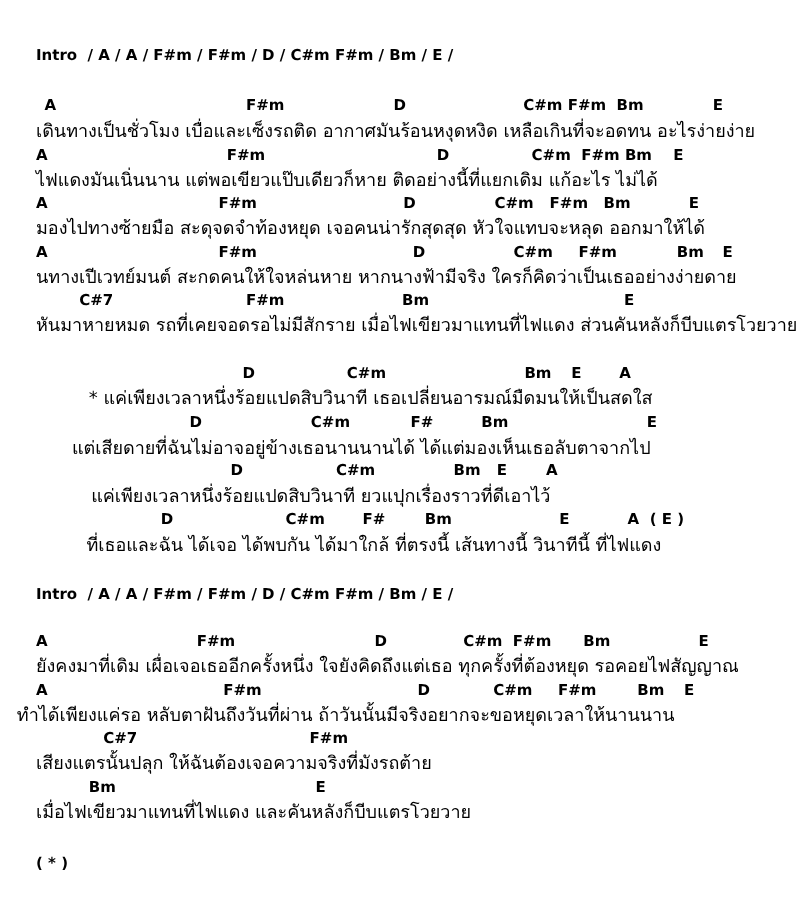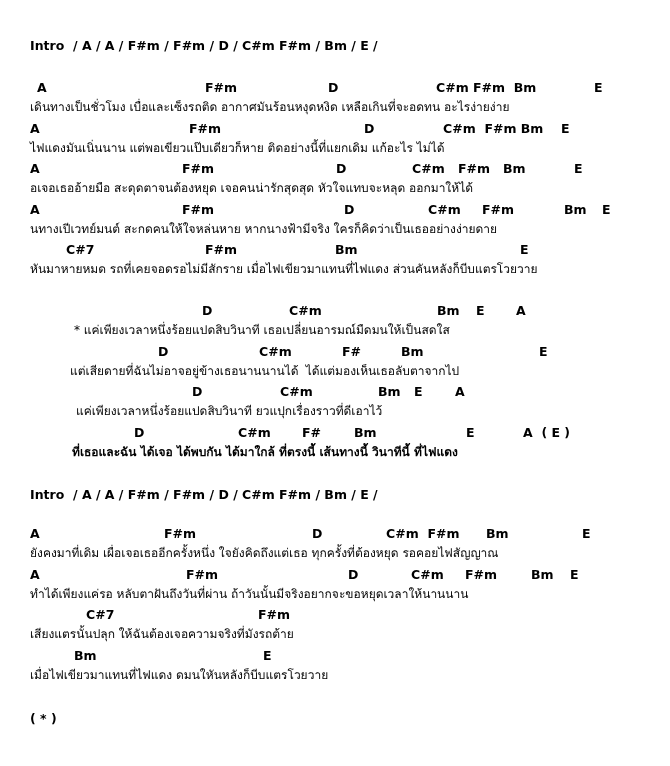--- a/index.html
+++ b/index.html
@@ -1,59 +1,59 @@
 <!DOCTYPE html>
 <html><head>
 <meta charset="utf-8">
 <style>
   html, body { margin:0; padding:0; background:#ffffff; }
   body { width:670px; height:766px; position:relative; overflow:hidden;
          font-family:"DejaVu Sans", "Liberation Sans", sans-serif; color:#000; }
   .line { position:absolute; white-space:pre; }
   .chordline { font-weight:bold; font-size:12.5px; height:16px; }
   .chord { position:absolute; top:0; font-weight:bold; font-size:12.5px; white-space:pre; }
-  .lyric { font-size:12px; }
+  .lyric { font-size:15px; }
   .section { font-weight:bold; font-size:12.5px; }
 </style>
 </head>
 <body>
 
 <div>
   <div class="line section" style="left:30px;top:38px;">Intro  / A / A / F#m / F#m / D / C#m F#m / Bm / E /</div>
 
   <div id="verse1">
       <div class="line chordline" style="left: 0px; top: 80px; width: 670px;"><span class="chord" style="left: 37px;">A</span><span class="chord" style="left: 205px;">F#m</span><span class="chord" style="left: 328px;">D</span><span class="chord" style="left: 436px;">C#m F#m  Bm</span><span class="chord" style="left: 594px;">E</span></div>
       <div class="line lyric" style="left: 30px; top: 97px;">เดินทางเป็นชั่วโมง เบื่อและเซ็งรถติด อากาศมันร้อนหงุดหงิด เหลือเกินที่จะอดทน อะไรง่ายง่าย</div>
       <div class="line chordline" style="left: 0px; top: 120.5px; width: 670px;"><span class="chord" style="left: 30px;">A</span><span class="chord" style="left: 189px;">F#m</span><span class="chord" style="left: 364px;">D</span><span class="chord" style="left: 443px;">C#m  F#m Bm</span><span class="chord" style="left: 561px;">E</span></div>
       <div class="line lyric" style="left: 30px; top: 137.5px;">ไฟแดงมันเนิ่นนาน แต่พอเขียวแป๊บเดียวก็หาย ติดอย่างนี้ที่แยกเดิม แก้อะไร ไม่ได้</div>
       <div class="line chordline" style="left: 0px; top: 161px; width: 670px;"><span class="chord" style="left: 30px;">A</span><span class="chord" style="left: 182px;">F#m</span><span class="chord" style="left: 336px;">D</span><span class="chord" style="left: 412px;">C#m</span><span class="chord" style="left: 458px;">F#m</span><span class="chord" style="left: 503px;">Bm</span><span class="chord" style="left: 574px;">E</span></div>
-      <div class="line lyric" style="left: 30px; top: 178px;">อเจอเธออ้ายมือ สะดุดตาจนต้องหยุด เจอคนน่ารักสุดสุด หัวใจแทบจะหลุด ออกมาให้ได้</div>
+      <div class="line lyric" style="left: 30px; top: 178px;">มองไปทางซ้ายมือ สะดุจดจำท้องหยุด เจอคนน่ารักสุดสุด หัวใจแทบจะหลุด ออกมาให้ได้</div>
       <div class="line chordline" style="left: 0px; top: 201.5px; width: 670px;"><span class="chord" style="left: 30px;">A</span><span class="chord" style="left: 182px;">F#m</span><span class="chord" style="left: 344px;">D</span><span class="chord" style="left: 428px;">C#m</span><span class="chord" style="left: 482px;">F#m</span><span class="chord" style="left: 564px;">Bm</span><span class="chord" style="left: 602px;">E</span></div>
       <div class="line lyric" style="left: 30px; top: 218.5px;">นทางเปีเวทย์มนต์ สะกดคนให้ใจหล่นหาย หากนางฟ้ามีจริง ใครก็คิดว่าเป็นเธออย่างง่ายดาย</div>
       <div class="line chordline" style="left: 0px; top: 242px; width: 670px;"><span class="chord" style="left: 66px;">C#7</span><span class="chord" style="left: 205px;">F#m</span><span class="chord" style="left: 335px;">Bm</span><span class="chord" style="left: 520px;">E</span></div>
       <div class="line lyric" style="left: 30px; top: 259px; text-align: right;">หันมาหายหมด รถที่เคยจอดรอไม่มีสักราย เมื่อไฟเขียวมาแทนที่ไฟแดง ส่วนคันหลังก็บีบแตรโวยวาย</div>
     </div>
   <div id="chorus">
       <div class="line chordline" style="left: 0px; top: 303px; width: 670px;"><span class="chord" style="left: 202px;">D</span><span class="chord" style="left: 289px;">C#m</span><span class="chord" style="left: 437px;">Bm</span><span class="chord" style="left: 476px;">E</span><span class="chord" style="left: 516px;">A</span></div>
       <div class="line lyric" style="left: 74px; top: 320px;">* แค่เพียงเวลาหนึ่งร้อยแปดสิบวินาที เธอเปลี่ยนอารมณ์มืดมนให้เป็นสดใส</div>
       <div class="line chordline" style="left: 0px; top: 343.5px; width: 670px;"><span class="chord" style="left: 158px;">D</span><span class="chord" style="left: 259px;">C#m</span><span class="chord" style="left: 342px;">F#</span><span class="chord" style="left: 401px;">Bm</span><span class="chord" style="left: 539px;">E</span></div>
-      <div class="line lyric" style="left: 70px; top: 360.5px; font-family: Liberation Mono, monospace;">แต่เสียดายที่ฉันไม่อาจอยู่ข้างเธอนานนานได้ ได้แต่มองเห็นเธอลับตาจากไป</div>
+      <div class="line lyric" style="left: 60px; top: 360.5px;">แต่เสียดายที่ฉันไม่อาจอยู่ข้างเธอนานนานได้ ได้แต่มองเห็นเธอลับตาจากไป</div>
       <div class="line chordline" style="left: 0px; top: 384px; width: 670px;"><span class="chord" style="left: 192px;">D</span><span class="chord" style="left: 280px;">C#m</span><span class="chord" style="left: 378px;">Bm</span><span class="chord" style="left: 414px;">E</span><span class="chord" style="left: 455px;">A</span></div>
       <div class="line lyric" style="left: 76px; top: 401px;">แค่เพียงเวลาหนึ่งร้อยแปดสิบวินาที ยวแปุกเรื่องราวที่ดีเอาไว้</div>
       <div class="line chordline" style="left: 0px; top: 424.5px; width: 670px;"><span class="chord" style="left: 134px;">D</span><span class="chord" style="left: 238px;">C#m</span><span class="chord" style="left: 302px;">F#</span><span class="chord" style="left: 354px;">Bm</span><span class="chord" style="left: 466px;">E</span><span class="chord" style="left: 523px;">A  ( E )</span></div>
-      <div class="line lyric" style="left: 72px; top: 441.5px; font-weight: bold;">ที่เธอและฉัน ได้เจอ ได้พบกัน ได้มาใกล้ ที่ตรงนี้ เส้นทางนี้ วินาทีนี้ ที่ไฟแดง</div>
+      <div class="line lyric" style="left: 72px; top: 441.5px;">ที่เธอและฉัน ได้เจอ ได้พบกัน ได้มาใกล้ ที่ตรงนี้ เส้นทางนี้ วินาทีนี้ ที่ไฟแดง</div>
     </div>
 
   <div class="line section" style="left:30px;top:487px;">Intro  / A / A / F#m / F#m / D / C#m F#m / Bm / E /</div>
 
   <div id="verse2">
       <div class="line chordline" style="left: 0px; top: 526px; width: 670px;"><span class="chord" style="left: 30px;">A</span><span class="chord" style="left: 164px;">F#m</span><span class="chord" style="left: 312px;">D</span><span class="chord" style="left: 386px;">C#m  F#m</span><span class="chord" style="left: 486px;">Bm</span><span class="chord" style="left: 582px;">E</span></div>
       <div class="line lyric" style="left: 30px; top: 543px;">ยังคงมาที่เดิม เผื่อเจอเธออีกครั้งหนึ่ง ใจยังคิดถึงแต่เธอ ทุกครั้งที่ต้องหยุด รอคอยไฟสัญญาณ</div>
       <div class="line chordline" style="left: 0px; top: 566.5px; width: 670px;"><span class="chord" style="left: 30px;">A</span><span class="chord" style="left: 186px;">F#m</span><span class="chord" style="left: 348px;">D</span><span class="chord" style="left: 411px;">C#m</span><span class="chord" style="left: 465px;">F#m</span><span class="chord" style="left: 531px;">Bm</span><span class="chord" style="left: 570px;">E</span></div>
-      <div class="line lyric" style="left: 30px; top: 583.5px;">ทำได้เพียงแค่รอ หลับตาฝันถึงวันที่ผ่าน ถ้าวันนั้นมีจริงอยากจะขอหยุดเวลาให้นานนาน</div>
+      <div class="line lyric" style="left: 14px; top: 583.5px;">ทำได้เพียงแค่รอ หลับตาฝันถึงวันที่ผ่าน ถ้าวันนั้นมีจริงอยากจะขอหยุดเวลาให้นานนาน</div>
       <div class="line chordline" style="left: 0px; top: 607px; width: 670px;"><span class="chord" style="left: 86px;">C#7</span><span class="chord" style="left: 258px;">F#m</span></div>
       <div class="line lyric" style="left: 30px; top: 624px;">เสียงแตรนั้นปลุก ให้ฉันต้องเจอความจริงที่มังรถต้าย</div>
       <div class="line chordline" style="left: 0px; top: 647.5px; width: 670px;"><span class="chord" style="left: 74px;">Bm</span><span class="chord" style="left: 263px;">E</span></div>
-      <div class="line lyric" style="left: 30px; top: 664.5px;">เมื่อไฟเขียวมาแทนที่ไฟแดง ดมนใหันหลังก็บีบแตรโวยวาย</div>
+      <div class="line lyric" style="left: 30px; top: 664.5px;">เมื่อไฟเขียวมาแทนที่ไฟแดง และคันหลังก็บีบแตรโวยวาย</div>
     </div>
 
   <div class="line section" style="left:30px;top:711px;">( * )</div>
 </div>
 
 </body></html>

